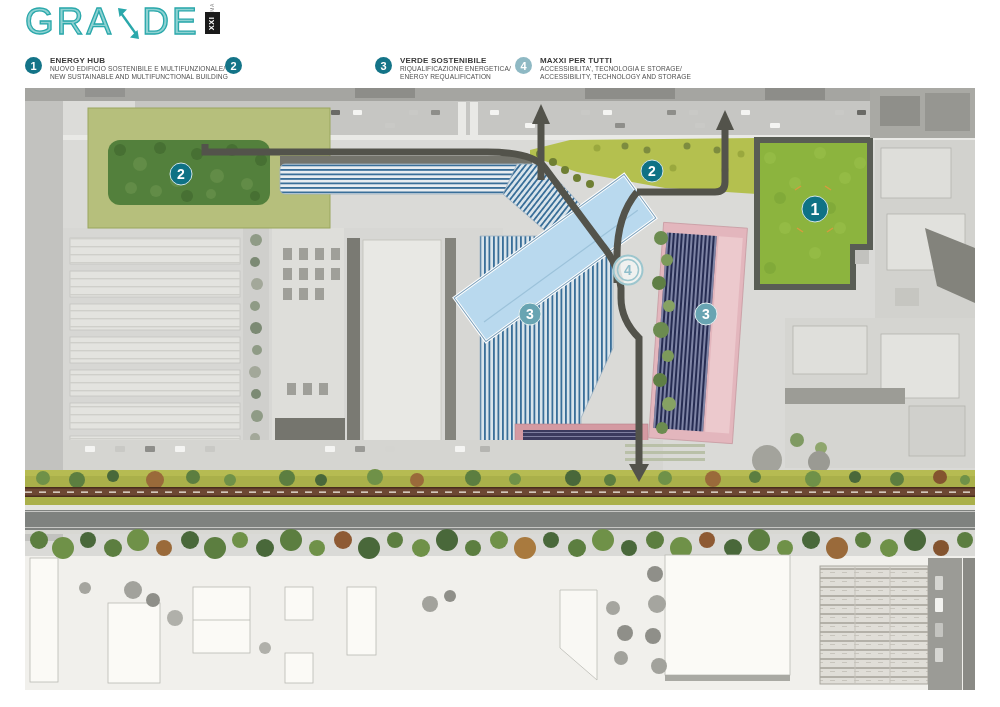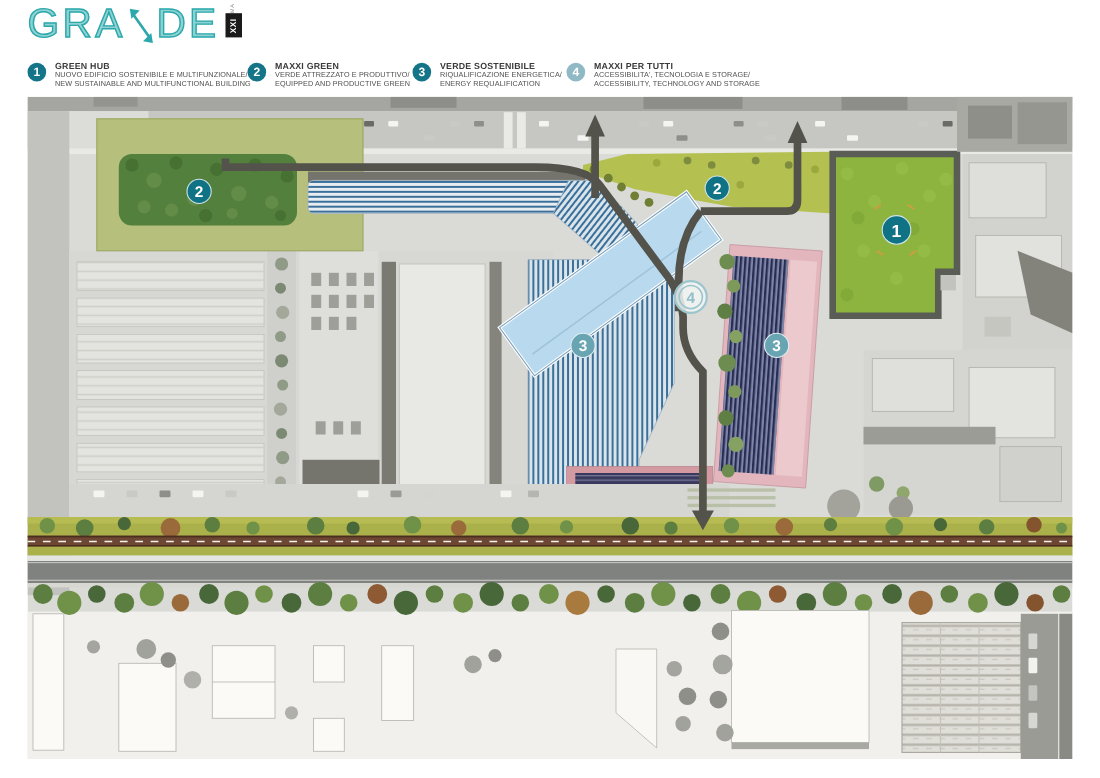--- a/index.html
+++ b/index.html
@@ -51,32 +51,27 @@
         <span class="logo-xxi">
             <i>XXI</i>
           </span>
       </span>
     </div>
 
     <div class="legend">
       <div class="legend-item" id="li1">
         <span class="legend-circle dark">1</span>
         <span>
-          <div class="legend-title">GREEN HUB</div>
+          <div class="legend-title">ENERGY HUB</div>
           <div class="legend-line">NUOVO EDIFICIO SOSTENIBILE E MULTIFUNZIONALE/</div>
           <div class="legend-line">NEW SUSTAINABLE AND MULTIFUNCTIONAL BUILDING</div>
         </span>
       </div>
       <div class="legend-item" id="li2">
         <span class="legend-circle dark">2</span>
-        <span>
-          <div class="legend-title">MAXXI GREEN</div>
-          <div class="legend-line">VERDE ATTREZZATO E PRODUTTIVO/</div>
-          <div class="legend-line">EQUIPPED AND PRODUCTIVE GREEN</div>
-        </span>
       </div>
       <div class="legend-item" id="li3">
         <span class="legend-circle dark">3</span>
         <span>
           <div class="legend-title">VERDE SOSTENIBILE</div>
           <div class="legend-line">RIQUALIFICAZIONE ENERGETICA/</div>
           <div class="legend-line">ENERGY REQUALIFICATION</div>
         </span>
       </div>
       <div class="legend-item" id="li4">

